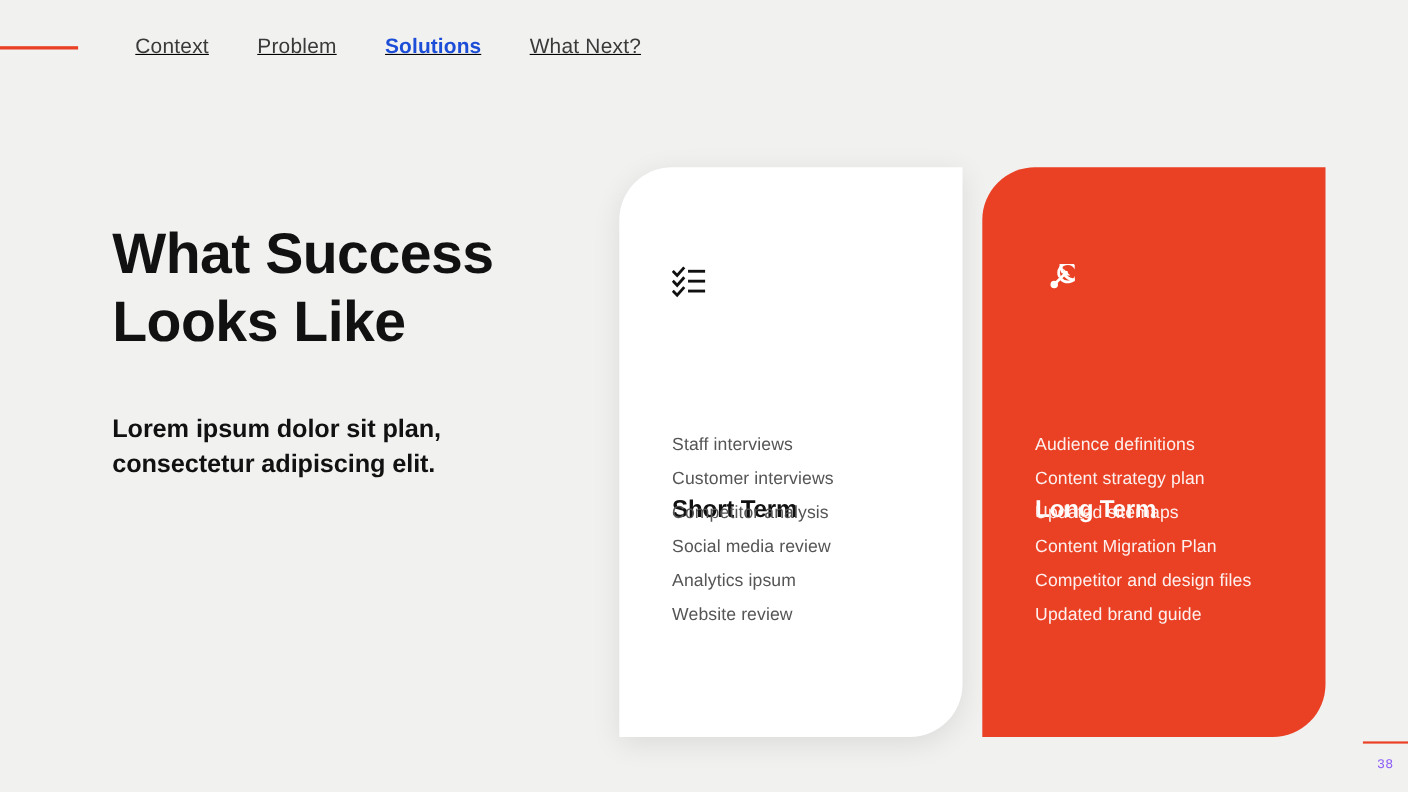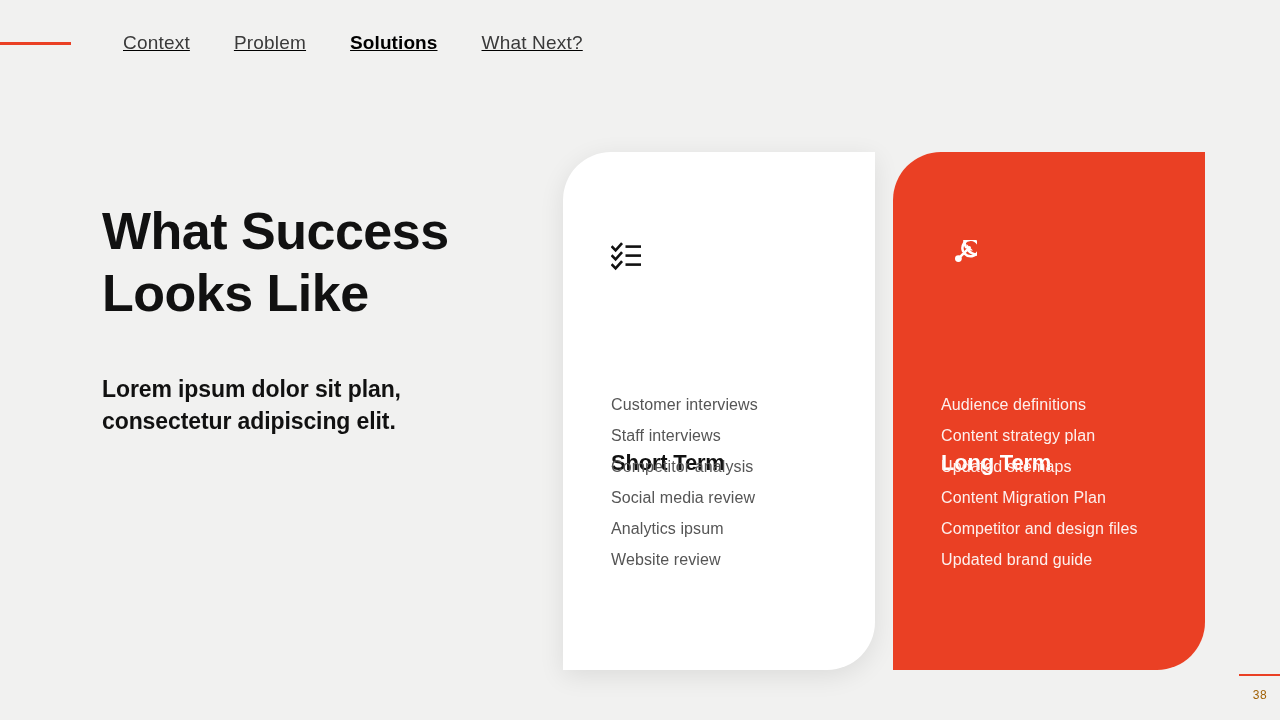--- a/index.html
+++ b/index.html
@@ -36,21 +36,21 @@
   }
   .nav-item {
     font-size:19px;
     color:#3a3a3a;
     letter-spacing:0.2px;
     padding:0 22px;
     white-space:nowrap;
     font-weight:400;
   }
   .nav-item.active {
-    color:#000000;
+    color:#1d4ed8;
     font-weight:bold;
     letter-spacing:0.1px;
   }
 
   
   .left-block {
     position:absolute;
     left:102px; top:200px;
     width:420px;
   }
@@ -123,22 +123,23 @@
   .footer-rule {
     position:absolute;
     right:0; bottom:44px;
     width:41px; height:2px;
     background:#ea4024;
   }
   .page-num {
     position:absolute;
     right:13px; bottom:18px;
     font-size:12px;
-    color:#a16207;
+    color:#8b5cf6;
     letter-spacing:0.4px;
+    font-family:Liberation Mono, monospace;
   }
 </style>
 </head>
 <body>
 
 <div class="slide">
 
   <div class="topnav">
     <div class="nav-rule"></div>
     <div class="nav-items">
@@ -169,22 +170,22 @@
         <path d="M1.5 25.2 L4.6 28.4 L10.2 22.0" stroke="#111111" stroke-width="2.6" stroke-linecap="square" stroke-linejoin="miter" fill="none"></path>
         <rect x="14.5" y="5.3" width="15.5" height="2.6" fill="#111111"></rect>
         <rect x="14.5" y="14.3" width="15.5" height="2.6" fill="#111111"></rect>
         <rect x="14.5" y="23.3" width="15.5" height="2.6" fill="#111111"></rect>
       </svg>
     </div>
 
     <div class="card-title">Short Term</div>
 
     <ul class="card-list">
+      <li>Staff interviews</li>
       <li>Customer interviews</li>
-      <li>Staff interviews</li>
       <li>Competitor analysis</li>
       <li>Social media review</li>
       <li>Analytics ipsum</li>
       <li>Website review</li>
     </ul>
   </div>
 
   <div class="card card-red">
 
     <div class="card-icon">

